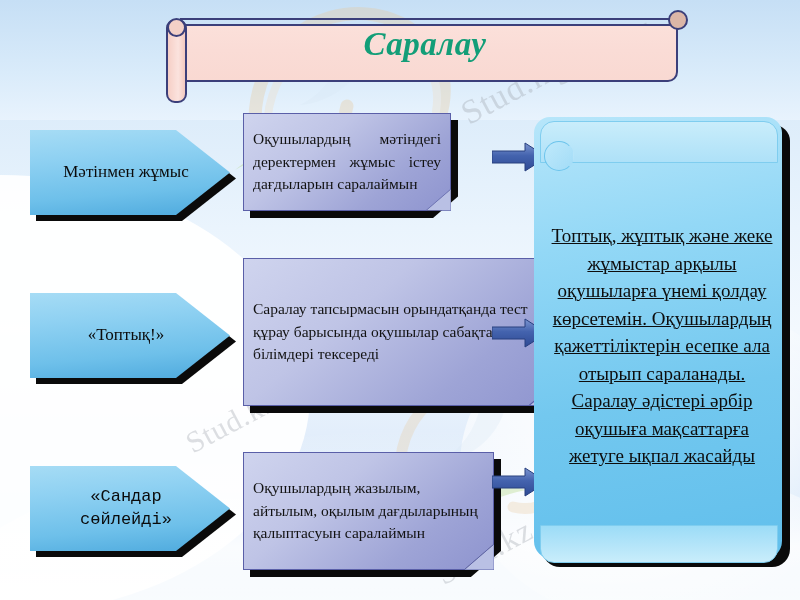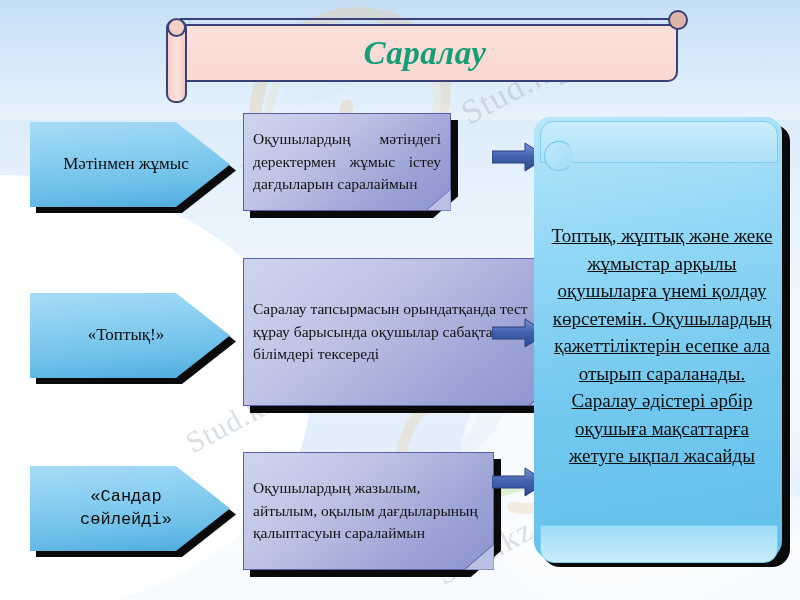--- a/index.html
+++ b/index.html
@@ -113,21 +113,20 @@
     position: absolute;
     left: 14px;
     top: 14px;
     width: 506px;
     height: 58px;
     box-sizing: border-box;
     background: linear-gradient(180deg, #fbe0da 0%, #fadcd6 45%, #f9d9d2 100%);
     border: 2px solid #3b3f7a;
     border-radius: 4px 4px 10px 10px;
     display: flex;
-    align-items: center;
     justify-content: center;
   }
   .banner-top-rule {
     position: absolute;
     left: 22px;
     top: 8px;
     width: 500px;
     height: 2px;
     background: #3b3f7a;
   }
@@ -202,21 +201,21 @@
   }
   .pent-label {
     width: 150px;
     text-align: center;
     font-size: 17px;
     color: #0b0b0b;
     line-height: 1.35;
     padding-right: 8px;
   }
 
-  #pent-1 { left: 30px; top: 122px; }
+  #pent-1 { left: 30px; top: 130px; }
   #pent-2 { left: 30px; top: 293px; }
   #pent-3 { left: 30px; top: 466px; font-family: Liberation Mono, monospace; }
 
   
   .note {
     position: absolute;
   }
   .note-shadow {
     position: absolute;
     left: 7px;

